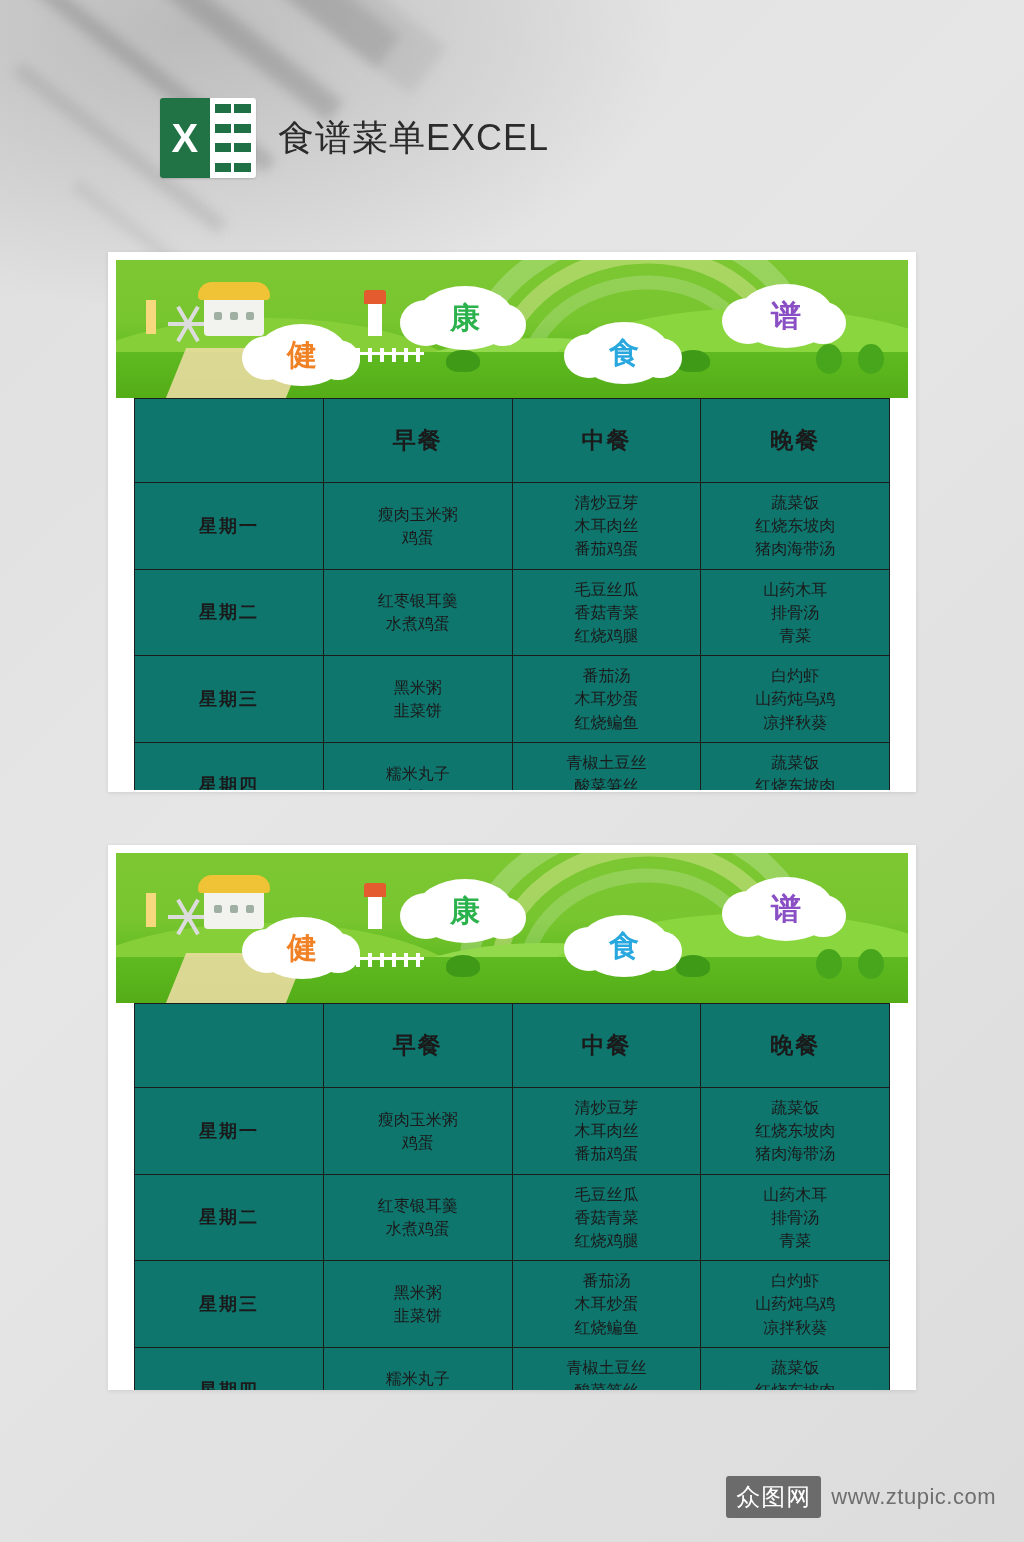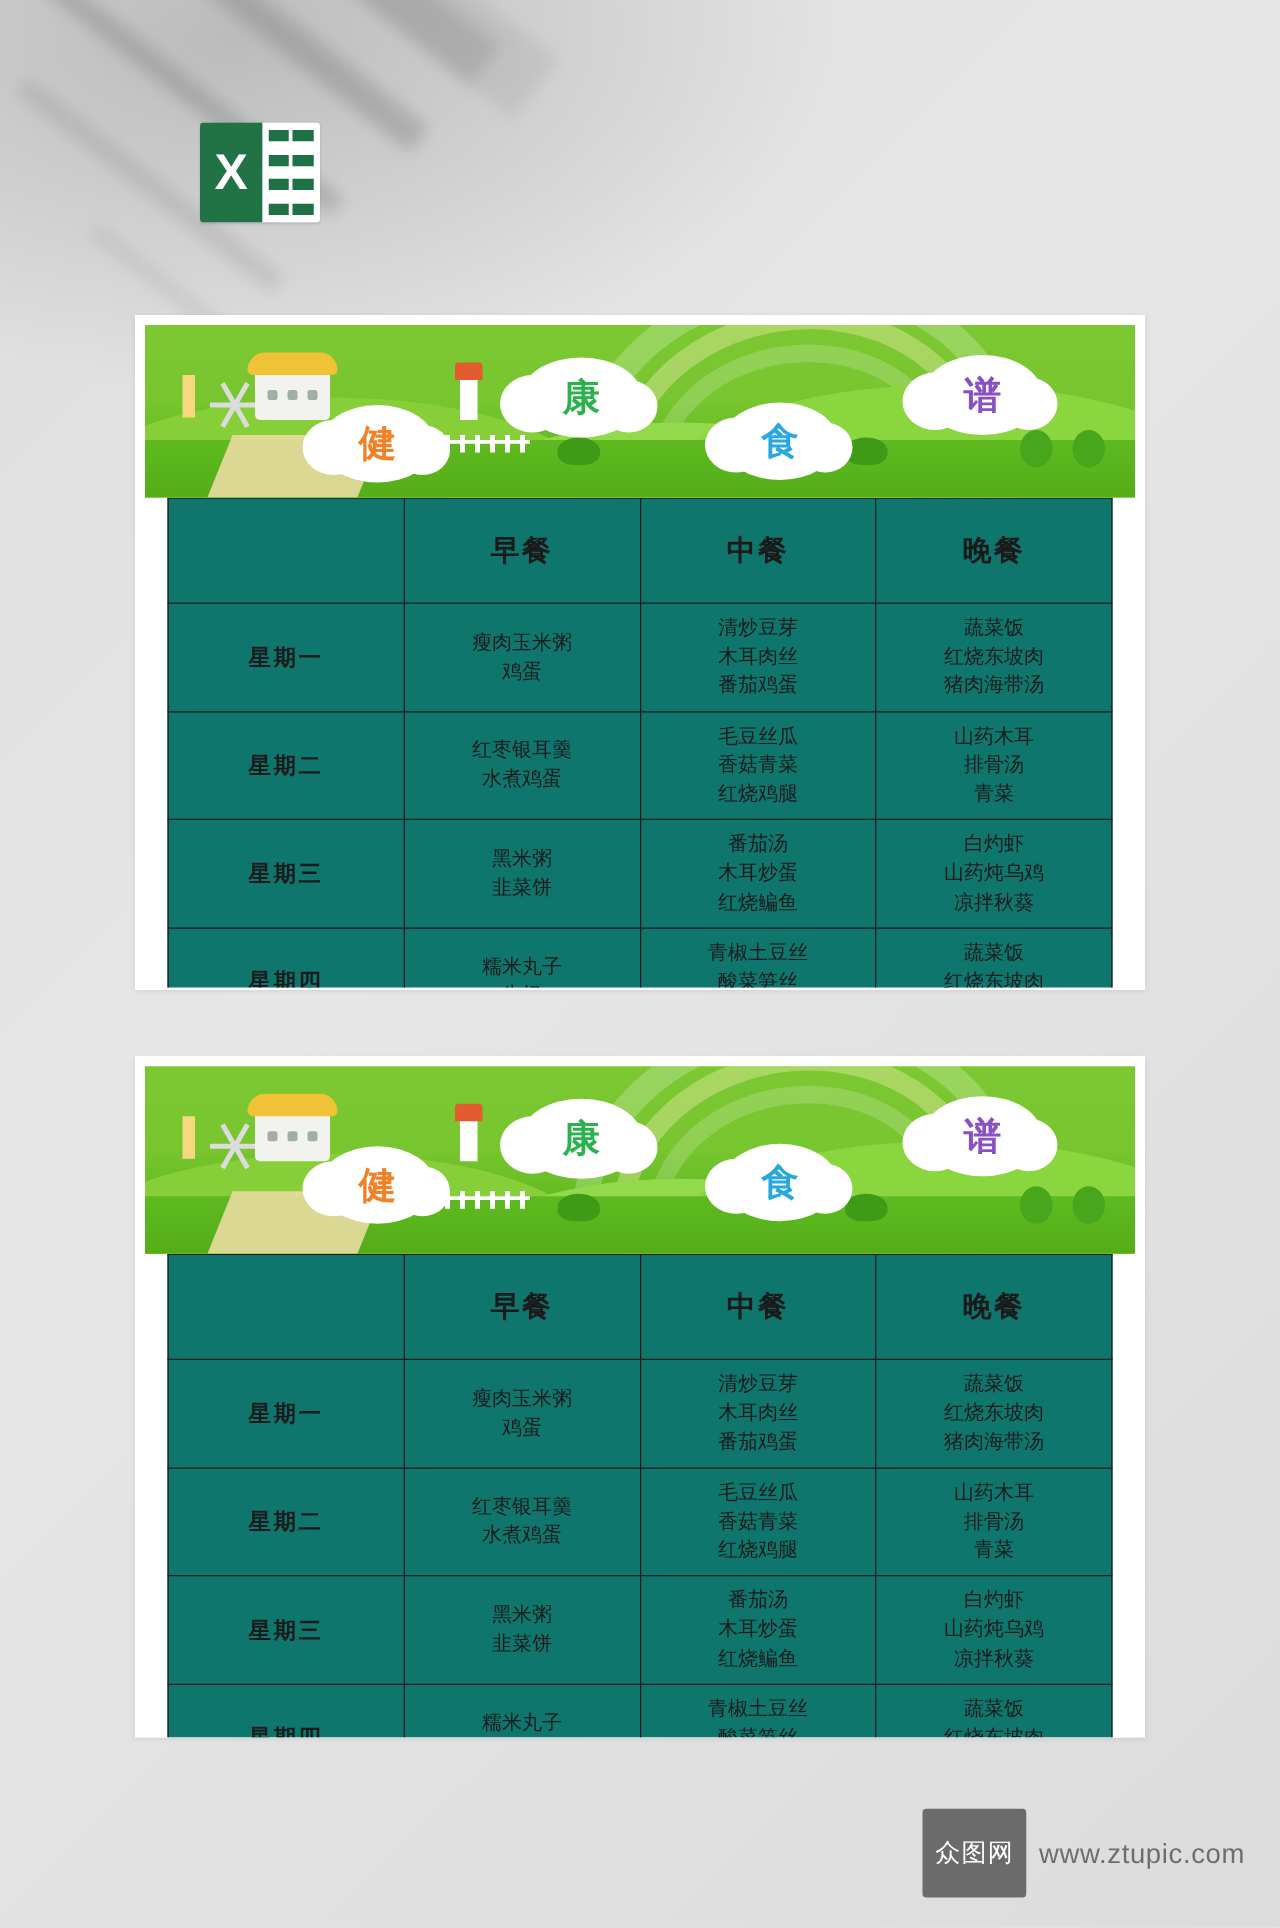--- a/index.html
+++ b/index.html
@@ -211,22 +211,22 @@
 
   
   .footer {
     position: absolute;
     right: 28px; bottom: 24px;
     display: flex; align-items: center; gap: 10px;
   }
   .wm-logo {
     background: #6b6b6b;
     color: #fff;
-    font-size: 20px;
-    padding: 22px 10px;
+    font-size: 24px;
+    padding: 5px 10px;
     border-radius: 3px;
     letter-spacing: 1px;
   }
   .wm-url { color: #6e6e6e; font-size: 22px; letter-spacing: .5px; text-align: right; }
 </style>
 </head>
 <body>
 
 <div class="page">
 
@@ -252,20 +252,21 @@
         <div class="row">
             <i></i>
             <i></i>
           </div>
         <div class="row">
             <i></i>
             <i></i>
           </div>
       </div>
     </div>
+    <div class="doc-title">食谱菜单EXCEL</div>
   </div>
 
   <div class="card card1">
     <div class="sheet">
       <div class="banner">
         <div class="rainbow"></div>
         <div class="rainbow r2"></div>
         <div class="rainbow r3"></div>
         <div class="hill h1"></div>
         <div class="hill h3"></div>

